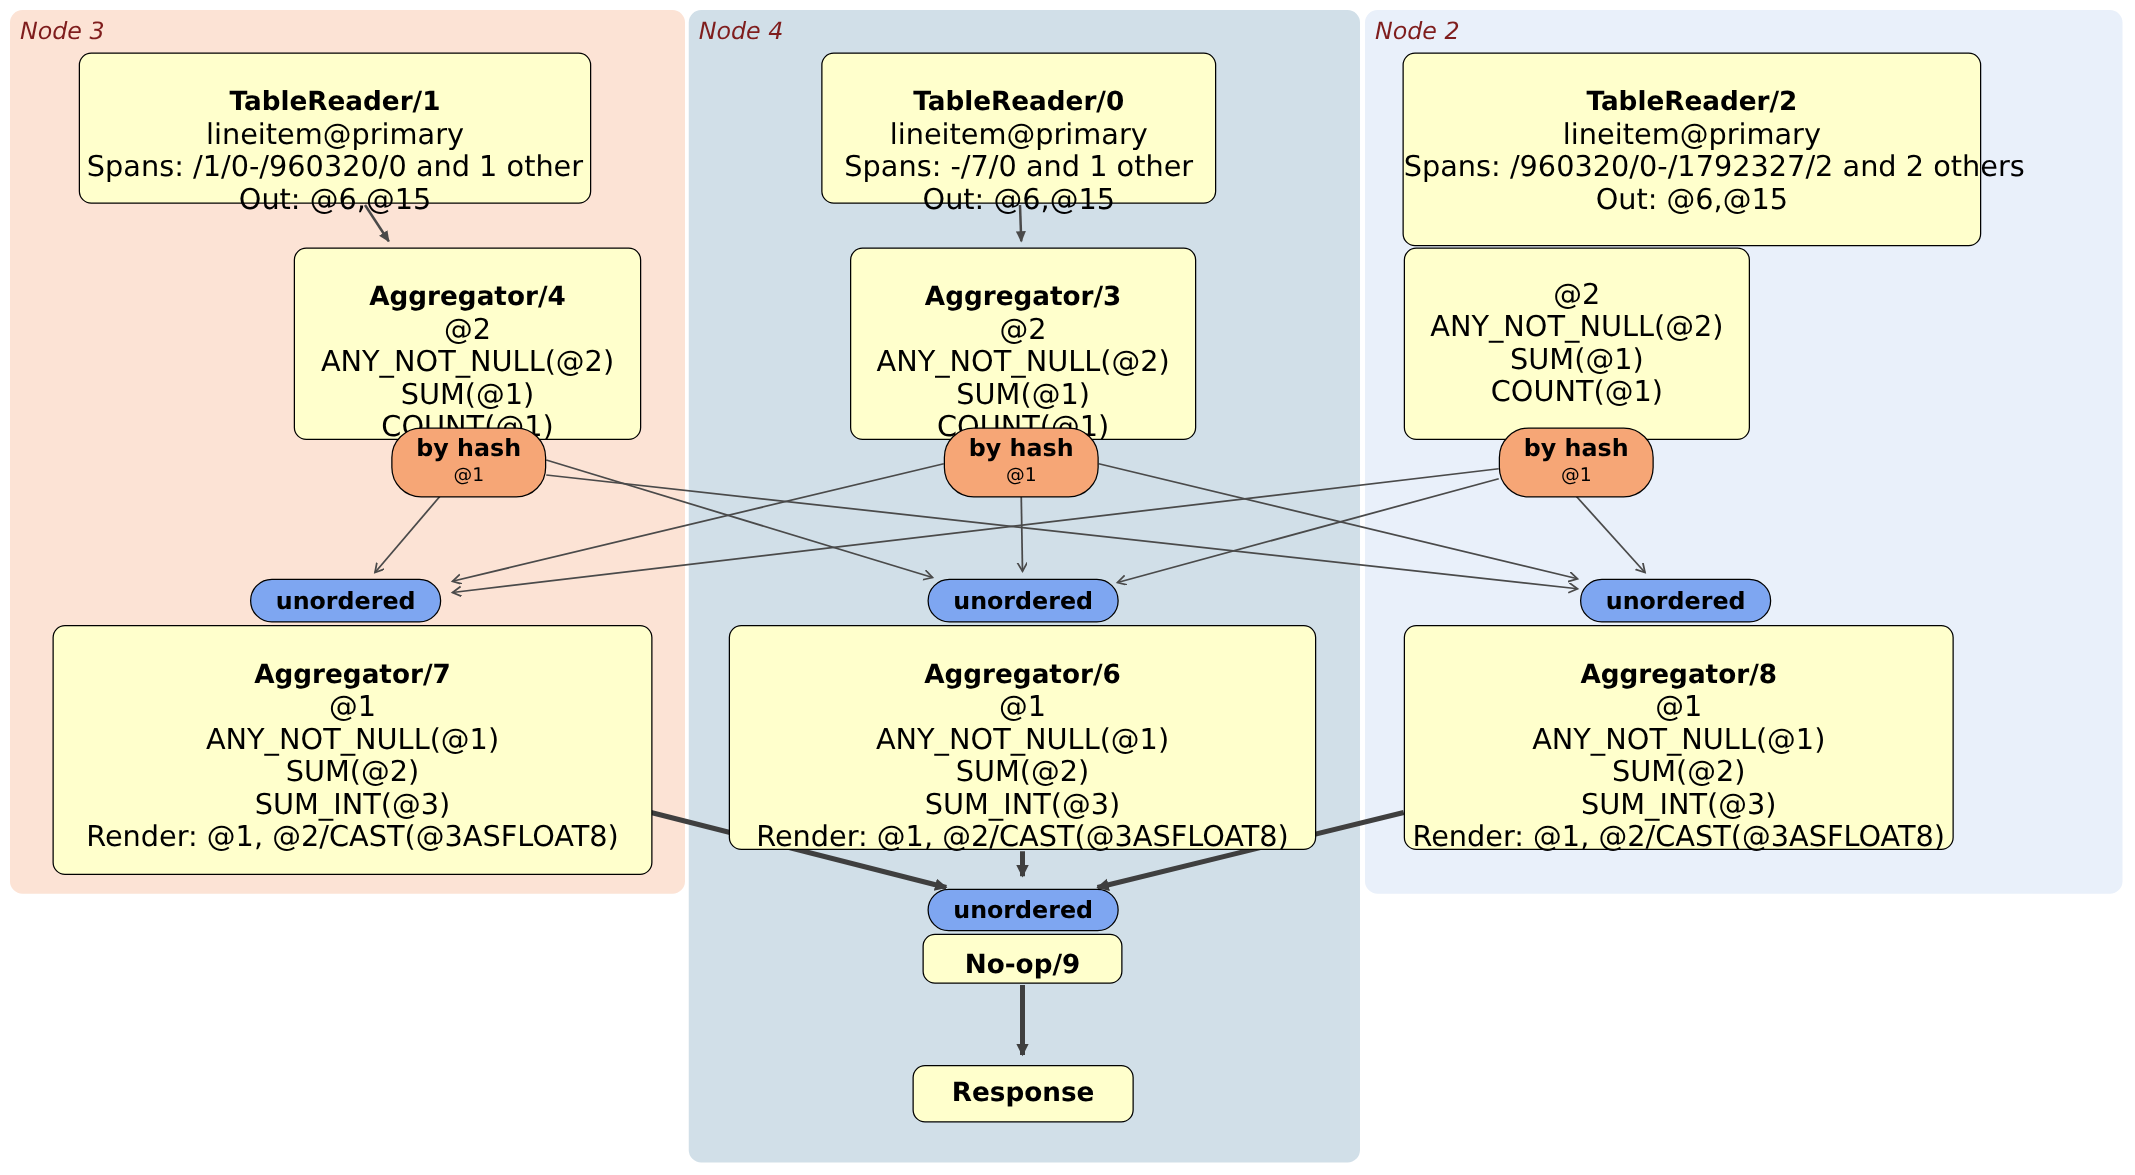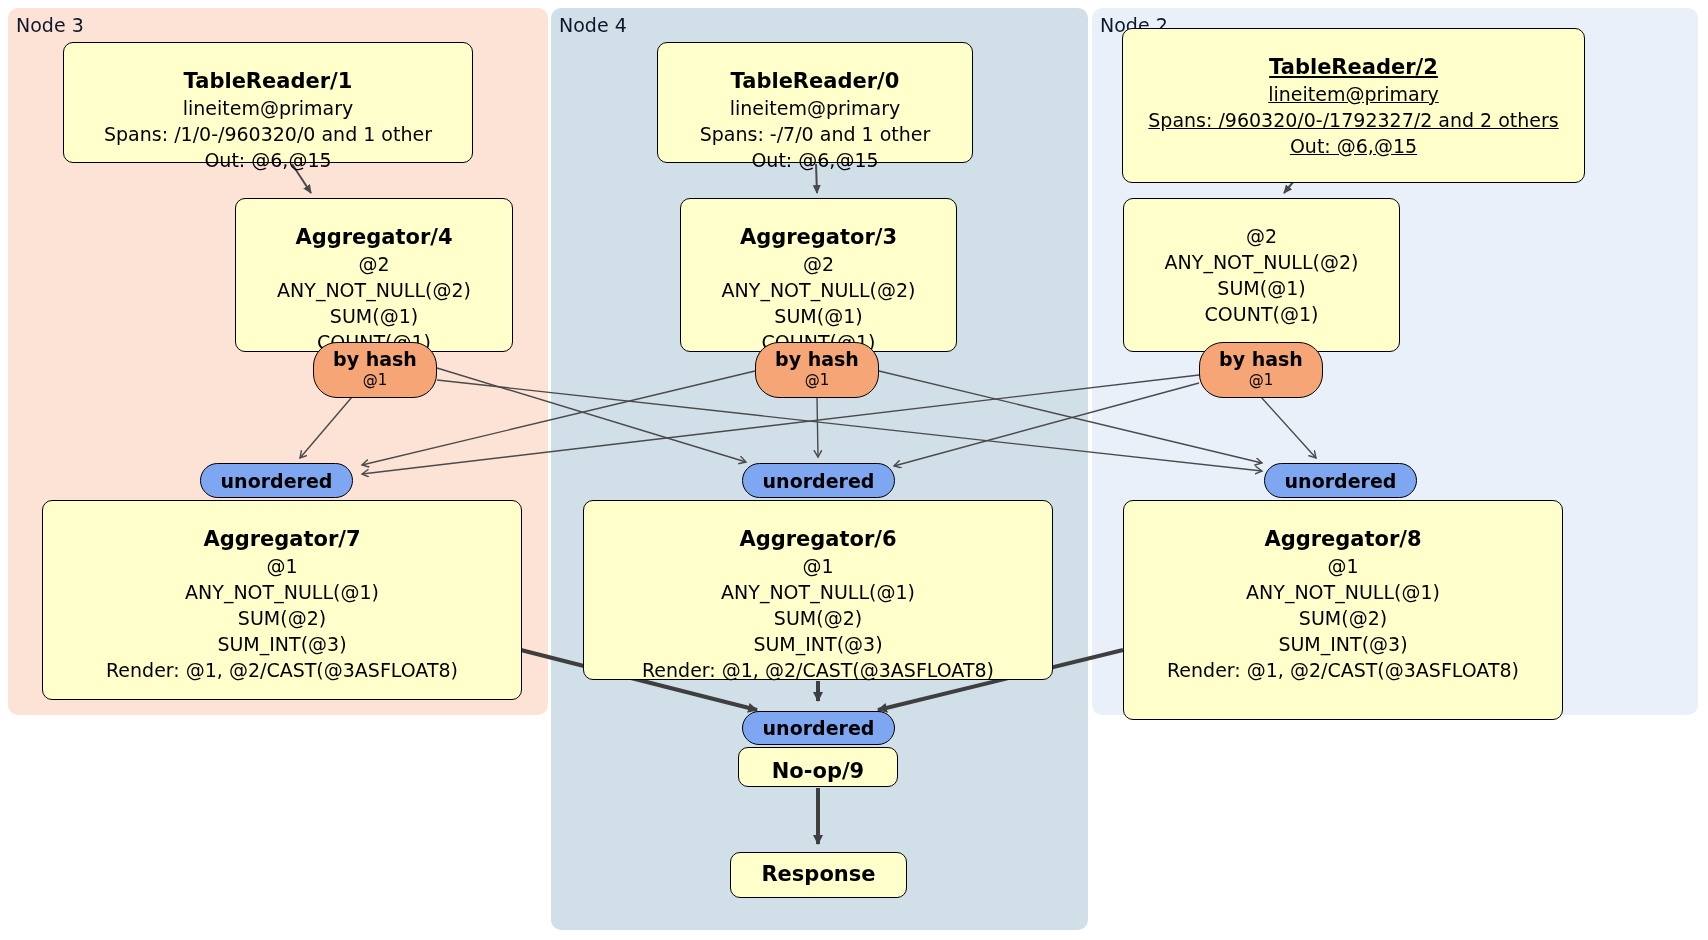--- a/index.html
+++ b/index.html
@@ -4,32 +4,32 @@
 <style>
   html,body{margin:0;padding:0;background:#ffffff;}
   .canvas{
     position:relative;width:1708px;height:940px;overflow:hidden;
     font-family:"DejaVu Sans",sans-serif;color:#000;background:#fff;
   }
   .region{position:absolute;border-radius:10px;}
   .region-node3{left:8px;top:8px;width:540px;height:707px;background:var(--node3_bg,#fce3d5);}
   .region-node1{left:551px;top:8px;width:537px;height:922px;background:var(--node1_bg,#d1dfe8);}
   .region-node2{left:1092px;top:8px;width:606px;height:707px;background:var(--node2_bg,#e9f0fa);}
-  .region-label{position:absolute;left:8px;top:6px;font-size:19px;color:#0f172a;white-space:nowrap;}
+  .region-label{position:absolute;left:8px;top:6px;font-size:19px;color:#7f1d1d;white-space:nowrap;font-style:italic;}
   .edges{position:absolute;left:0;top:0;z-index:2;}
   .e-thin{stroke:var(--edge,#4a4a4a);stroke-width:1.4;}
   .e-mid{stroke:var(--edge,#4a4a4a);stroke-width:2;}
   .e-thick{stroke:#3f3f3f;stroke-width:4;}
   .pbox{
     position:absolute;z-index:3;background:var(--box_fill,#ffffcc);
     border:1.5px solid var(--box_border,#000);border-radius:10px;
     text-align:center;box-sizing:border-box;padding-top:24px;
   }
   .pbox-title{font-size:21px;font-weight:bold;line-height:28px;white-space:nowrap;}
-  .pbox-line{font-size:19px;line-height:26px;white-space:nowrap;}
+  .pbox-line{font-size:23px;line-height:26px;white-space:nowrap;}
   .single .pbox-title{line-height:30px;}
   .router{
     position:absolute;z-index:4;background:var(--router_fill,#f6a676);
     border:1.7px solid #000;border-radius:24px;text-align:center;
     box-sizing:border-box;padding-top:5px;
   }
   .router-label{font-size:19px;font-weight:bold;line-height:23px;}
   .router-detail{font-size:15px;line-height:18px;}
   .sync{
     position:absolute;z-index:4;background:var(--sync_fill,#7ea6f1);
@@ -92,21 +92,21 @@
     <div class="pbox-line">lineitem@primary</div>
     <div class="pbox-line">Spans: /1/0-/960320/0 and 1 other</div>
     <div class="pbox-line">Out: @6,@15</div>
   </div>
   <div class="pbox" style="left:657px;top:42px;width:316px;height:121px;">
     <div class="pbox-title">TableReader/0</div>
     <div class="pbox-line">lineitem@primary</div>
     <div class="pbox-line">Spans: -/7/0 and 1 other</div>
     <div class="pbox-line">Out: @6,@15</div>
   </div>
-  <div class="pbox" style="left:1122px;top:28px;width:463px;height:155px;text-decoration:underline;">
+  <div class="pbox" style="left:1122px;top:42px;width:463px;height:155px;">
     <div class="pbox-title">TableReader/2</div>
     <div class="pbox-line">lineitem@primary</div>
     <div class="pbox-line">Spans: /960320/0-/1792327/2 and 2 others</div>
     <div class="pbox-line">Out: @6,@15</div>
   </div>
 
   <div class="pbox" style="left:235px;top:198px;width:278px;height:154px;">
     <div class="pbox-title">Aggregator/4</div>
     <div class="pbox-line">@2</div>
     <div class="pbox-line">ANY_NOT_NULL(@2)</div>
@@ -153,21 +153,21 @@
     <div class="pbox-line">Render: @1, @2/CAST(@3ASFLOAT8)</div>
   </div>
   <div class="pbox" style="left:583px;top:500px;width:470px;height:180px;">
     <div class="pbox-title">Aggregator/6</div>
     <div class="pbox-line">@1</div>
     <div class="pbox-line">ANY_NOT_NULL(@1)</div>
     <div class="pbox-line">SUM(@2)</div>
     <div class="pbox-line">SUM_INT(@3)</div>
     <div class="pbox-line">Render: @1, @2/CAST(@3ASFLOAT8)</div>
   </div>
-  <div class="pbox" style="left:1123px;top:500px;width:440px;height:220px;">
+  <div class="pbox" style="left:1123px;top:500px;width:440px;height:180px;">
     <div class="pbox-title">Aggregator/8</div>
     <div class="pbox-line">@1</div>
     <div class="pbox-line">ANY_NOT_NULL(@1)</div>
     <div class="pbox-line">SUM(@2)</div>
     <div class="pbox-line">SUM_INT(@3)</div>
     <div class="pbox-line">Render: @1, @2/CAST(@3ASFLOAT8)</div>
   </div>
 
   <div class="sync" style="left:742px;top:711px;width:153px;height:34px;">unordered</div>
   <div class="pbox single" style="left:738px;top:747px;width:160px;height:40px;padding-top:8px;">

